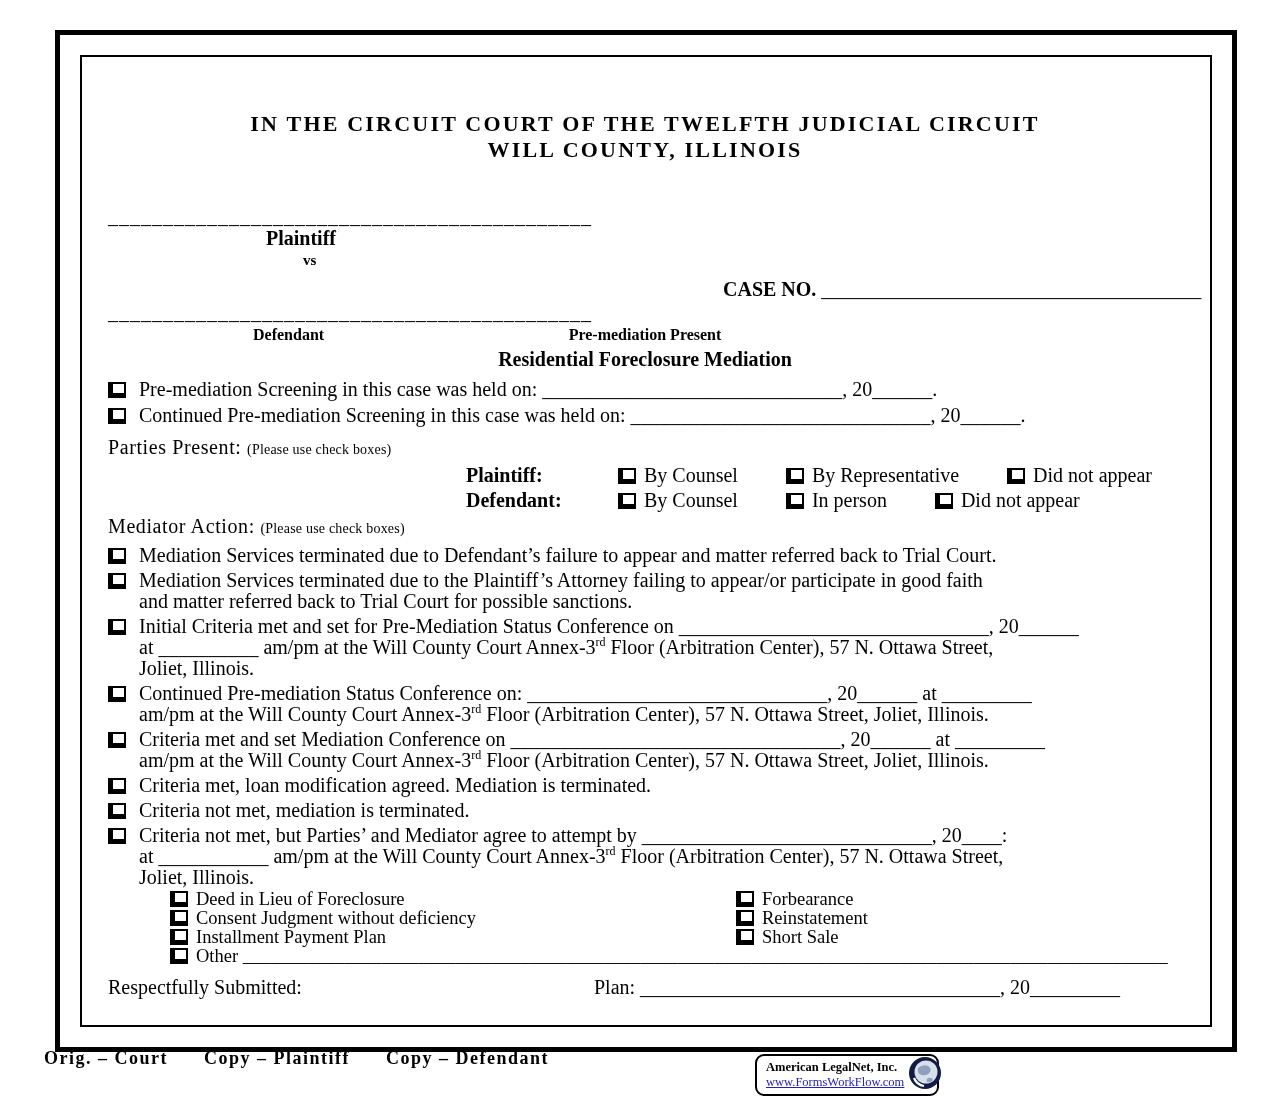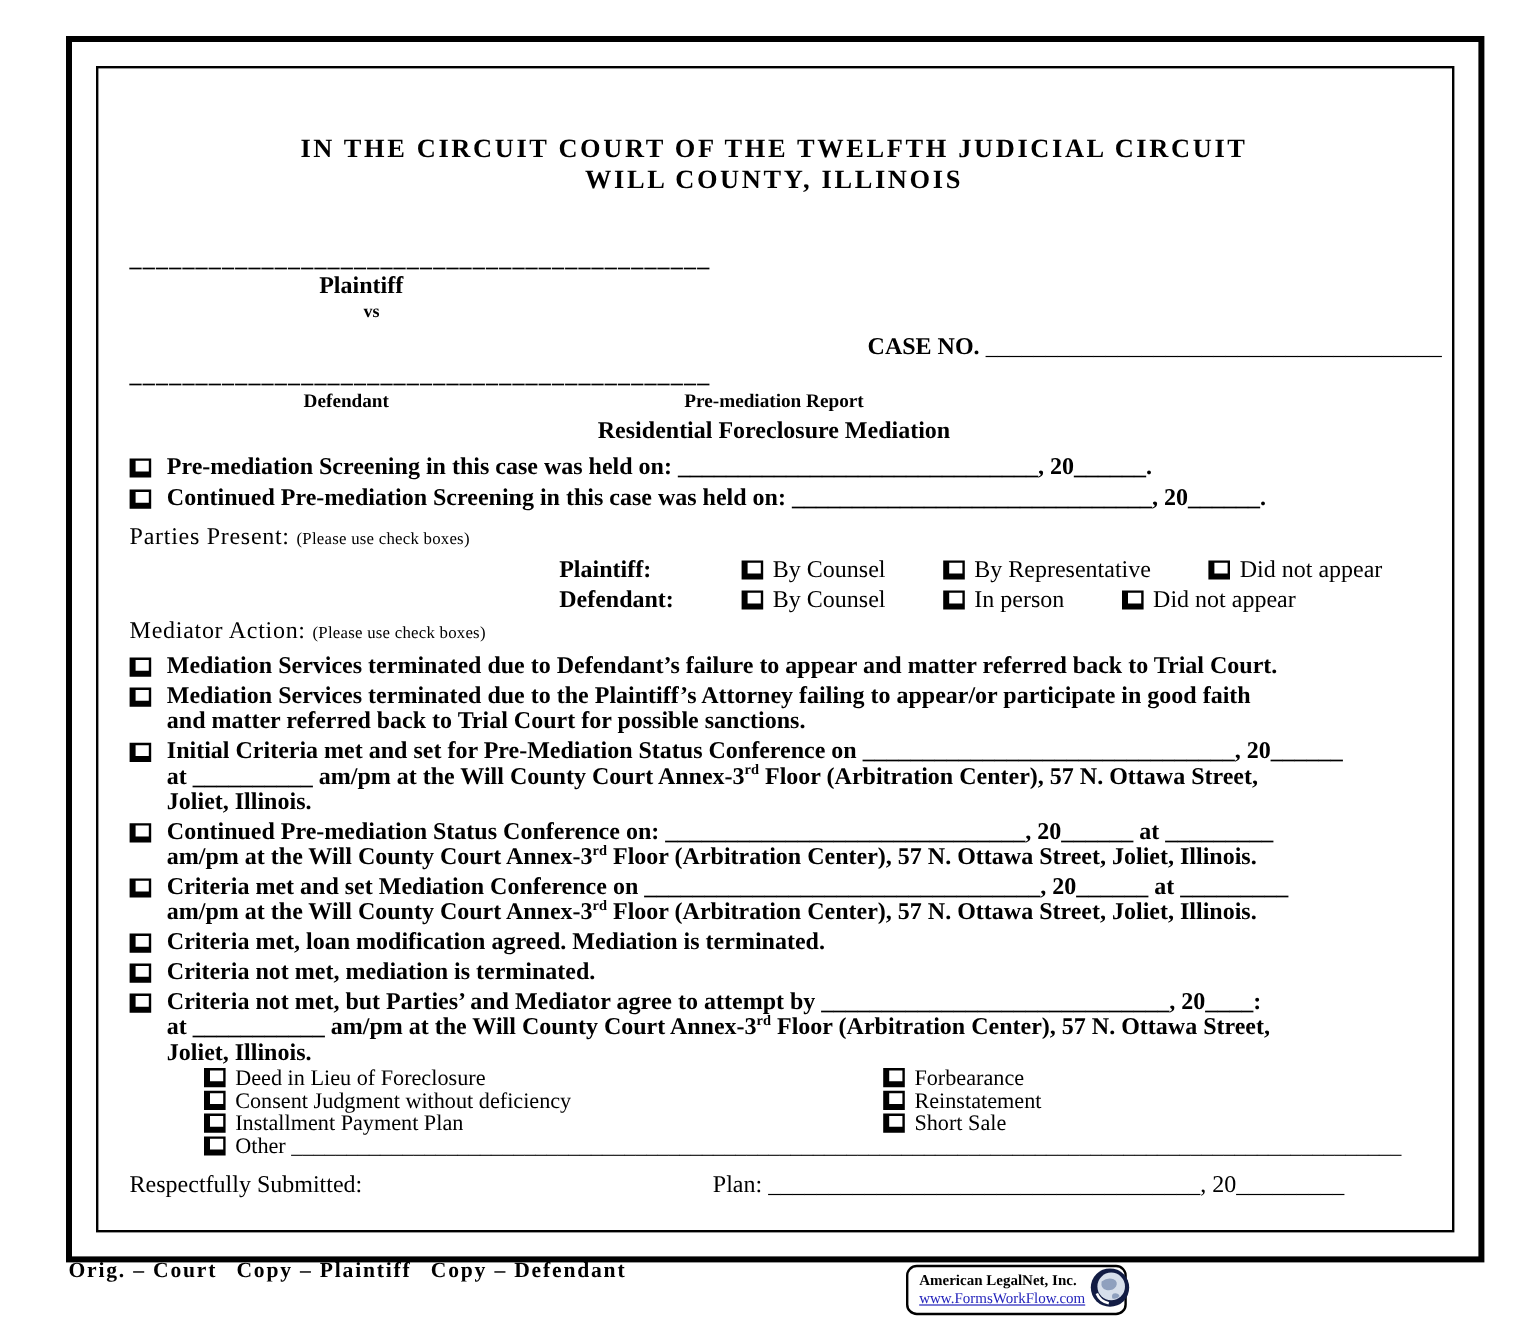--- a/index.html
+++ b/index.html
@@ -10,21 +10,21 @@
   }
   .frame{
     position:absolute;left:55px;top:30px;width:1182px;height:1022px;
     border:5px solid #000;box-sizing:border-box;padding:20px;background:#fff;
   }
   .frame-inner{
     border:2px solid #000;width:100%;height:100%;box-sizing:border-box;
     padding:0 28px 0 26px;overflow:hidden;
   }
   .bold{font-weight:bold;}
-  .nowrap{white-space:nowrap;font-weight:bold;}
+  .nowrap{white-space:nowrap;}
 
   .title-block{
     margin-top:54px;text-align:center;font-weight:bold;font-size:22px;
     line-height:26px;letter-spacing:2.2px;
   }
 
   .party-line{margin-top:42px;font-size:20px;line-height:22px;letter-spacing:1px;}
   .plaintiff-label{margin-left:158px;font-weight:bold;font-size:20px;line-height:22px;}
   .vs-label{margin-left:195px;font-weight:bold;font-size:15px;line-height:18px;margin-top:2px;}
   .case-row{margin-top:8px;margin-left:615px;font-size:20px;line-height:24px;white-space:nowrap;}
@@ -63,21 +63,21 @@
   .sub-opt{white-space:nowrap;}
 
   .submit-row{display:flex;margin-top:10px;font-size:20px;line-height:22px;}
   .date-wrap{margin-left:auto;width:588px;white-space:nowrap;flex:none;}
 
   .signature-block{margin-top:16px;margin-left:530px;width:560px;font-size:20px;line-height:21px;}
   .signature-caption{text-align:center;font-size:15px;line-height:15px;}
   .clerk-line{margin-top:2px;text-align:center;font-weight:bold;font-size:20px;line-height:22px;letter-spacing:1.2px;}
 
   .footer-copies{
-    position:absolute;left:57px;top:1048px;display:flex;gap:16px;
+    position:absolute;left:44px;top:1048px;display:flex;gap:36px;
     font-weight:bold;font-size:18px;letter-spacing:1.5px;
   }
   .form-num{position:absolute;left:1014px;top:1104px;font-size:16px;white-space:nowrap;}
   .form-num .num{font-weight:bold;font-size:20px;}
 
   .logo-box{
     position:absolute;left:755px;top:1054px;width:184px;height:42px;
     border:2px solid #000000;border-radius:9px;box-sizing:border-box;
     display:flex;align-items:center;padding:2px 4px 2px 9px;background:#fff;gap:4px;
   }
@@ -101,21 +101,21 @@
     <div class="vs-label">vs</div>
 
     <div class="case-row">
       <span class="bold">CASE NO.</span><span> ______________________________________</span>
     </div>
 
     <div class="party-line2 nowrap">____________________________________________</div>
 
     <div class="def-title-row">
       <span class="defendant-label">Defendant</span>
-      <div class="doc-title">Pre-mediation Report</div>
+      <div class="doc-title">Pre-mediation Present</div>
     </div>
     <div class="doc-subtitle">Residential Foreclosure Mediation</div>
 
     <div class="check-item screen-item1">
       <span class="checkbox"></span>
       <span class="nowrap">Pre-mediation Screening in this case was held on: ______________________________, 20______.</span>
     </div>
     <div class="check-item screen-item2">
       <span class="checkbox"></span>
       <span class="nowrap">Continued Pre-mediation Screening in this case was held on: ______________________________, 20______.</span>

